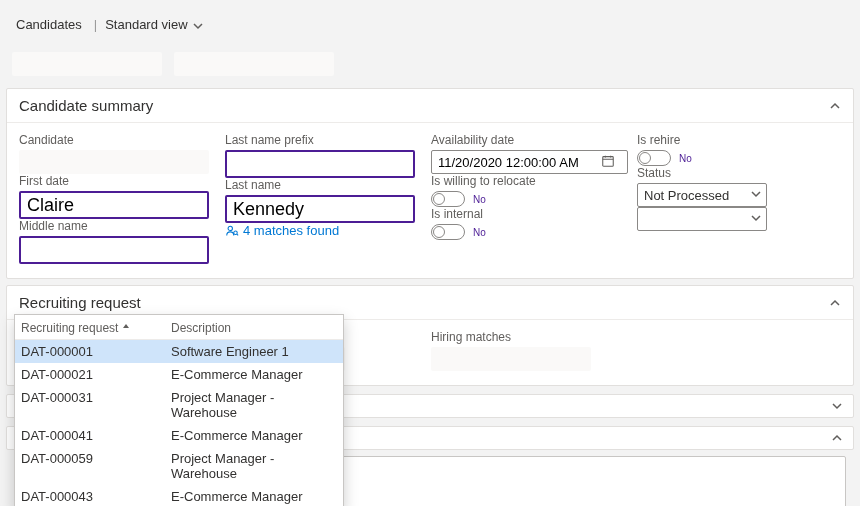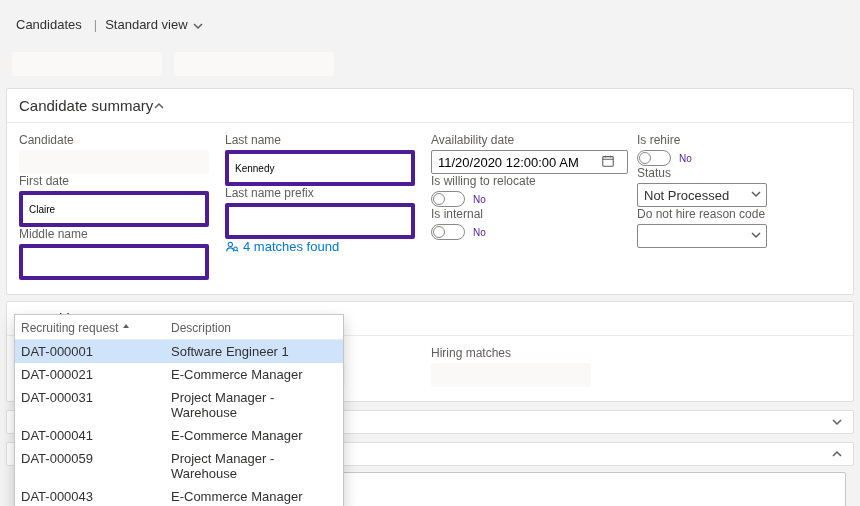--- a/index.html
+++ b/index.html
@@ -9,29 +9,29 @@
   .topbar { height: 48px; display: flex; align-items: center; padding: 12px 12px; gap: 0; }
   .top-link { color: #323130; font-size: 13px; padding: 6px 4px; }
   .top-sep { color: #999; margin: 0 8px; }
   .top-view { display: flex; align-items: flex-end; gap: 4px; cursor: pointer; }
   .top-placeholder { background: #faf9f8; height: 24px; border-radius: 2px; margin-top: 4px;}
   .ph-row { display: flex; gap: 12px; padding: 0 12px 6px 12px; }
   .ph1 { width: 150px; }
   .ph2 { width: 160px; }
 
   .panel { background: #fff; border: 1px solid #e1dfdd; margin: 6px 6px 0 6px; border-radius: 2px; }
-  .panel-head { display: flex; align-items: center; padding: 8px 12px; border-bottom: 1px solid #edebe9; }
+  .panel-head { display: flex; align-items: center; justify-content: space-between; padding: 8px 12px; border-bottom: 1px solid #edebe9; }
   .panel-title { font-size: 15px; color: #323130; }
   .panel-body { padding: 10px 12px 14px 12px; }
 
   .grid4 { display: grid; grid-template-columns: 190px 190px 190px 220px; column-gap: 16px; align-items: start; }
   .col { display: flex; flex-direction: column; }
   .field { display: flex; flex-direction: column; gap: 3px; }
   .label { font-size: 12px; color: #605e5c; }
-  .text-input { height: 36px; border: 4px solid #4c1d95; border-radius: 2px; padding: 0 6px; font-size: 10px; background: #fff; width: 100%; }
+  .text-input { height: 28px; border: 2px solid #4c1d95; border-radius: 2px; padding: 0 6px; font-size: 18px; background: #fff; width: 100%; }
   .readonly-box { height: 24px; background: #faf9f8; border-radius: 2px; width: 100%; }
 
   .date-wrap { position: relative; }
   .date-input { height: 24px; border: 1px solid #8a8886; border-radius: 2px; padding: 0 26px 0 6px; width: 197px; font-size: 13px; }
   .cal-icon { position: absolute; right: 6px; top: 4px; color: #605e5c; }
 
   .toggle-row { display: flex; align-items: center; gap: 8px; }
   .toggle { width: 34px; height: 16px; border: 1px solid #8a8886; border-radius: 10px; position: relative; background: #fff; }
   .toggle::after { content: ""; width: 10px; height: 10px; border: 1px solid #8a8886; border-radius: 50%; position: absolute; top: 1px; left: 1px; background: #fff; }
   .toggle-label { font-size: 10px; color: #4c1d95; }
@@ -112,26 +112,26 @@
             <input class="text-input" value="Claire" style="">
           </div>
           <div class="field">
             <span class="label">Middle name</span>
             <input class="text-input" value="" style="">
           </div>
         </div>
 
         <div class="col">
           <div class="field">
+            <span class="label">Last name prefix</span>
+            <input class="text-input" value="" style="">
+          </div>
+          <div class="field">
             <span class="label">Last name</span>
             <input class="text-input" value="Kennedy" style="">
-          </div>
-          <div class="field">
-            <span class="label">Last name prefix</span>
-            <input class="text-input" value="" style="">
           </div>
           <div class="matches">
             <svg class="person" viewBox="0 0 16 16">
                 <circle cx="6" cy="5" r="2.5" fill="none" stroke="#0078d4" stroke-width="1.2"></circle>
                 <path d="M2 13c0-2.2 1.8-4 4-4s4 1.8 4 4" fill="none" stroke="#0078d4" stroke-width="1.2"></path>
                 <circle cx="12" cy="10" r="2" fill="none" stroke="#0078d4" stroke-width="1.2"></circle>
                 <path d="M13.5 11.5l1.5 1.5" stroke="#0078d4" stroke-width="1.2"></path>
               </svg>
             <span>4 matches found</span>
           </div>
@@ -175,21 +175,20 @@
           <div class="field">
             <span class="label">Status</span>
             <div class="select">
               <span>Not Processed</span>
               <svg class="chev-d chev" viewBox="0 0 12 12">
                   <path d="M2 4l4 4 4-4" fill="none" stroke="#605e5c" stroke-width="1.5"></path>
                 </svg>
             </div>
           </div>
           <div class="field">
-            <span class="label">Do not hire reason code</span>
             <div class="select">
               <span></span>
               <svg class="chev-d chev" viewBox="0 0 12 12">
                   <path d="M2 4l4 4 4-4" fill="none" stroke="#605e5c" stroke-width="1.5"></path>
                 </svg>
             </div>
           </div>
         </div>
       </div>
     </div>

